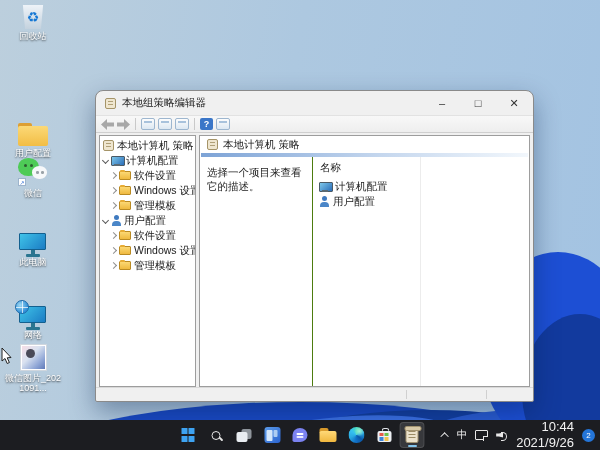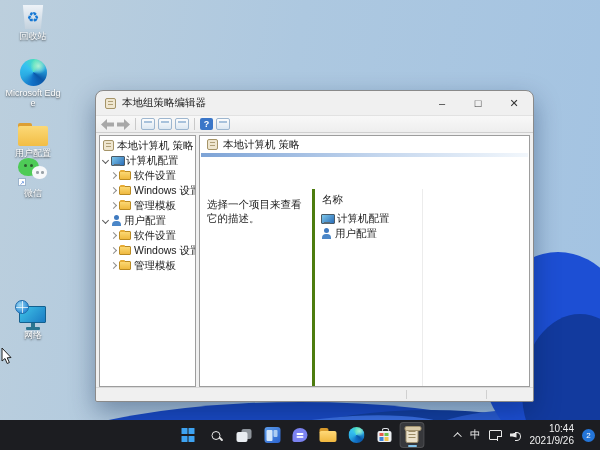--- a/index.html
+++ b/index.html
@@ -67,23 +67,23 @@
   .mini-mon:before { content:""; position:absolute; left:0; top:0; width:12px; height:8px; background:linear-gradient(135deg,#7ec7ea,#2a6db8); border:1px solid #4a5a66; border-radius:1px; }
   .mini-mon:after { content:""; position:absolute; left:3px; bottom:0; width:6px; height:1.5px; background:#5a6a74; }
   .mini-user { width:10px; height:11px; flex:0 0 auto; position:relative; }
   .mini-user:before { content:""; position:absolute; left:3px; top:0; width:5px; height:5px; border-radius:50%; background:#3f7ac0; }
   .mini-user:after { content:""; position:absolute; left:1px; bottom:0; width:9px; height:5px; border-radius:4px 4px 0 0; background:#4a86c8; }
   .mini-folder { width:12px; height:9px; flex:0 0 auto; background:linear-gradient(#fbd874,#efb93f); border:1px solid #b98a23; border-radius:1px; position:relative; }
   .mini-folder:before { content:""; position:absolute; left:0; top:-2px; width:5px; height:2px; background:#e7ac35; border-radius:1px 1px 0 0; }
   .rightpanel { flex:1; background:#fff; border:1px solid #9d9d9d; display:flex; flex-direction:column; min-width:0; }
   .rp-header { height:17px; display:flex; align-items:center; gap:5px; padding:0 7px; font-size:10.5px; }
   .rp-grad { height:4px; background:linear-gradient(90deg,#7da3d6 0%,#c5d7ee 55%,#f2f7fc 100%); margin:0 1px; }
-  .rp-body { flex:1; display:flex; position:relative;margin-top:32px; }
+  .rp-body { flex:1; display:flex; position:relative; }
   .rp-desc { width:112px; padding:9px 4px 0 7px; font-size:10.5px; color:#222; line-height:1.3; }
-  .rp-list { flex:1; border-left:3px solid #4d7c0f; padding-top:3px; position:relative; }
+  .rp-list { flex:1; border-left:1px solid #4d7c0f; padding-top:3px; position:relative; }
   .rp-colline { position:absolute; left:107px; top:0; bottom:0; width:1px; background:#ececec; }
   .rp-col { font-size:10.5px; padding:1px 0 4px 7px; color:#222; }
   .lrow { height:15px; display:flex; align-items:center; gap:4px; padding-left:6px; font-size:10.5px; }
   .tabsbar { height:14px; display:flex; align-items:stretch; padding-left:9px; gap:1px; }
   .tab-outer { clip-path:polygon(0 0,100% 0,calc(100% - 6px) 100%,6px 100%); background:#8f8f8f; padding:0 1px 1px 1px; height:13px; }
   .tab-inner { clip-path:polygon(0 0,100% 0,calc(100% - 5px) 100%,5px 100%); height:12px; padding:0 9px; font-size:9.5px; display:flex; align-items:center; background:#fff; }
   .tab-inner.dim { background:#e9e9e9; color:#444; }
   .statusbar { height:14px; border-top:1px solid #d9d9d9; position:relative; }
   .ssep { position:absolute; top:2px; bottom:2px; width:1px; background:#d0d0d0; }
 
@@ -121,21 +121,21 @@
   .gp-ico:after { content:""; position:absolute; left:-2px; top:-2px; width:15px; height:3px; background:#d8c9a8; border:1px solid #a39370; border-radius:2px; }
   .tb-tray { position:absolute; right:5px; top:0; height:30px; display:flex; align-items:center; gap:8px; color:#fff; }
   .chev-up { width:6px; height:6px; border-left:1.4px solid #e8e8e8; border-top:1.4px solid #e8e8e8; transform:rotate(45deg) translateY(2px); }
   .ime { font-size:10.5px; color:#f0f0f0; }
   .net-ico { width:13px; height:11px; position:relative; }
   .net-ico:before { content:""; position:absolute; left:0; top:0; width:11px; height:8px; border:1.3px solid #e8e8e8; border-radius:1px; }
   .net-ico:after { content:""; position:absolute; right:0; bottom:0; width:4px; height:4px; background:#1c1d21; border-left:1.3px solid #e8e8e8; border-top:1.3px solid #e8e8e8; }
   .spk-ico { width:12px; height:10px; position:relative; }
   .spk-ico:before { content:""; position:absolute; left:0; top:2.5px; width:7px; height:5px; background:#e8e8e8; clip-path:polygon(0 20%,40% 20%,100% 0,100% 100%,40% 80%,0 80%); }
   .spk-ico:after { content:""; position:absolute; right:1px; top:1.5px; width:5px; height:7px; border:1.3px solid #e8e8e8; border-left:none; border-radius:0 6px 6px 0; }
-  .clock { text-align:right; font-size:10px; line-height:1.25; color:#f2f2f2; }
+  .clock { text-align:right; font-size:13px; line-height:1.25; color:#f2f2f2; }
   .badge { width:13px; height:13px; border-radius:50%; background:#2475d8; color:#fff; font-size:8px; display:flex; align-items:center; justify-content:center; }
 </style>
 </head>
 <body>
 
 <div class="stage">
 
   <svg class="bloom" width="600" height="450" viewBox="0 0 600 450">
     <ellipse cx="90" cy="472" rx="95" ry="48" fill="#7c9cca" opacity="0.85"></ellipse>
     <ellipse cx="300" cy="480" rx="300" ry="78" fill="#1a49c4"></ellipse>
@@ -150,26 +150,20 @@
 
   <div class="dicon" style="top:5px">
     <div class="art">
       <div class="bin-body">
           <span class="bin-glyph">♻</span>
         </div>
     </div>
     <div class="dlabel">回收站</div>
   </div>
 
-  <div class="dicon" style="top:59px">
-    <div class="art">
-        <div class="edge-ball" style="margin:0 auto"></div>
-      </div>
-    <div class="dlabel">Microsoft Edge</div>
-  </div>
 
   <div class="dicon" style="top:123px">
     <div class="art">
       <div class="folder-art">
           <div class="folder-back"></div>
           <div class="folder-front"></div>
         </div>
     </div>
     <div class="dlabel">用户配置</div>
   </div>
@@ -184,31 +178,47 @@
         <div class="wc-small">
             <i class="wc-e3"></i>
             <i class="wc-e4"></i>
           </div>
         <div class="shortcut-badge">↗</div>
       </div>
     </div>
     <div class="dlabel">微信</div>
   </div>
 
+  <div class="dicon" style="top:233px">
+    <div class="art monitor" style="width:28px">
+      <div class="mon-screen"></div>
+        <div class="mon-stand"></div>
+        <div class="mon-base"></div>
+    </div>
+    <div class="dlabel">此电脑</div>
+  </div>
 
   <div class="dicon" style="top:306px">
     <div class="art monitor" style="width:28px">
       <div class="mon-screen"></div>
         <div class="mon-stand"></div>
         <div class="mon-base"></div>
       <div class="globe"></div>
     </div>
     <div class="dlabel">网络</div>
   </div>
 
+  <div class="dicon" style="top:344px">
+    <div class="art" style="width:27px">
+      <div class="photo">
+          <div class="photo-inner"></div>
+        </div>
+    </div>
+    <div class="dlabel">微信图片_2021091...</div>
+  </div>
 
   <svg class="cursor-arrow" width="11" height="17" viewBox="0 0 11 17">
     <polygon points="1,0 1,13 4,10.5 6.2,15.5 8.4,14.5 6.2,9.8 10,9.5" fill="#fff" stroke="#222" stroke-width="1"></polygon>
   </svg>
 
   <div class="win">
 
     <div class="titlebar">
       <span class="scroll-ico"></span>
       <span class="title-text">本地组策略编辑器</span>

